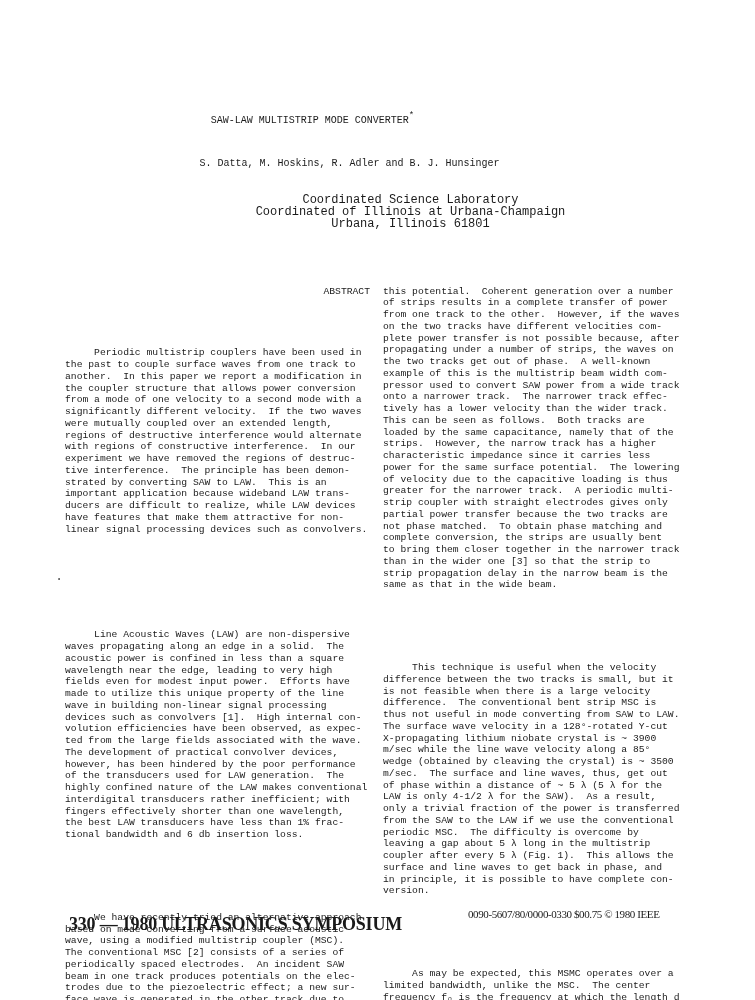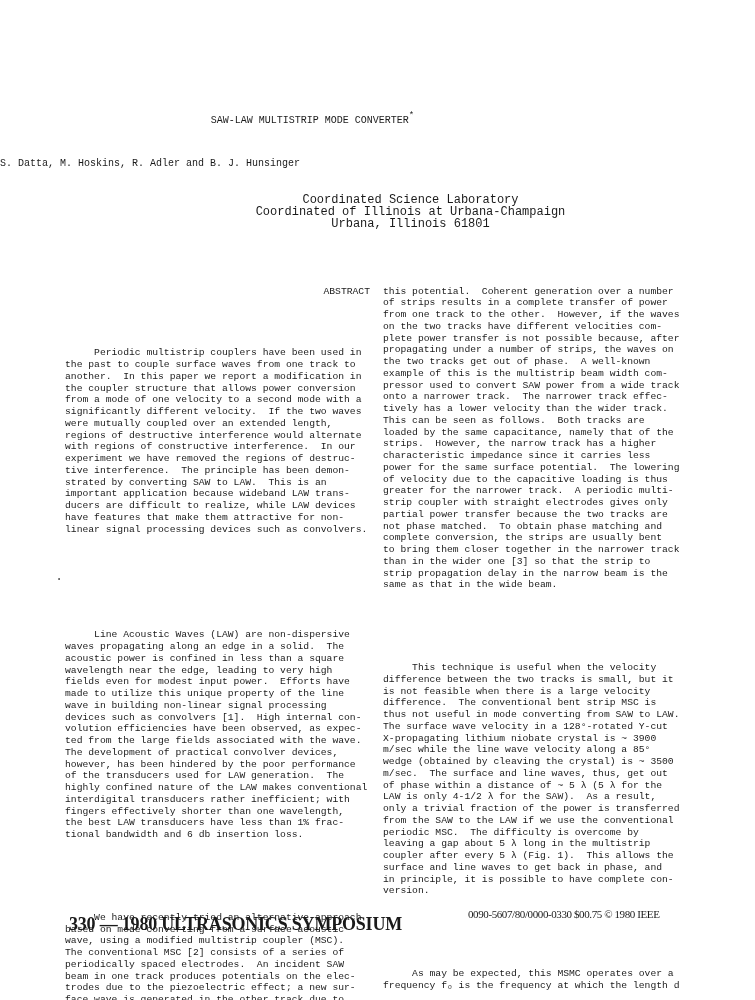--- a/index.html
+++ b/index.html
@@ -1,20 +1,20 @@
 <!DOCTYPE html>
 <html><head>
 <meta charset="utf-8">
 <style>
   html, body { margin: 0; padding: 0; background: #ffffff; }
   body { width: 755px; height: 1000px; position: relative; overflow: hidden; color: #1a1a1a; }
   .mono { font-family: "Liberation Mono", "DejaVu Sans Mono", monospace; }
   .title { position: absolute; left: 0; width: 625px; top: 111px; text-align: center; font-size: 10px; letter-spacing: 0; }
   .title sup { font-size: 9px; vertical-align: 5px; }
-  .authors { position: absolute; left: 0; width: 699px; top: 158px; text-align: left; font-size: 10px; }
+  .authors { position: absolute; left: 0; width: 699px; top: 158px; text-align: center; font-size: 10px; }
   .affil { position: absolute; left: 12px; width: 755px; top: 194px; text-align: center; font-size: 12px; line-height: 12px; }
   .affil div { margin-left: 42px; }
   .col { position: absolute; font-size: 9.7px; line-height: 11.75px; white-space: pre; }
   .col-left { left: 65px; top: 262px; width: 305px; }
   .col-right { left: 383px; top: 262px; width: 310px; }
   .heading { text-align: right; width: 305px; }
   .para { display: block; }
   .gap { height: 24px; }
   .footer-left { position: absolute; left: 69px; top: 914px; font-family: "Liberation Serif", "DejaVu Serif", serif; font-weight: bold; font-size: 18px; letter-spacing: -0.2px; }
   .footer-right { position: absolute; left: 456px; top: 908px; font-family: "Liberation Serif", "DejaVu Serif", serif; font-size: 11px; letter-spacing: -0.4px; margin-left: 12px; }
@@ -46,17 +46,17 @@
   
   
   
 </div>
 
 <div class="col col-right mono">
   <div class="para"><div>this potential.  Coherent generation over a number</div><div>of strips results in a complete transfer of power</div><div>from one track to the other.  However, if the waves</div><div>on the two tracks have different velocities com-</div><div>plete power transfer is not possible because, after</div><div>propagating under a number of strips, the waves on</div><div>the two tracks get out of phase.  A well-known</div><div>example of this is the multistrip beam width com-</div><div>pressor used to convert SAW power from a wide track</div><div>onto a narrower track.  The narrower track effec-</div><div>tively has a lower velocity than the wider track.</div><div>This can be seen as follows.  Both tracks are</div><div>loaded by the same capacitance, namely that of the</div><div>strips.  However, the narrow track has a higher</div><div>characteristic impedance since it carries less</div><div>power for the same surface potential.  The lowering</div><div>of velocity due to the capacitive loading is thus</div><div>greater for the narrower track.  A periodic multi-</div><div>strip coupler with straight electrodes gives only</div><div>partial power transfer because the two tracks are</div><div>not phase matched.  To obtain phase matching and</div><div>complete conversion, the strips are usually bent</div><div>to bring them closer together in the narrower track</div><div>than in the wider one [3] so that the strip to</div><div>strip propagation delay in the narrow beam is the</div><div>same as that in the wide beam.</div></div>
   <div class="gap" style="height:24px"></div>
   <div class="para"><div>     This technique is useful when the velocity</div><div>difference between the two tracks is small, but it</div><div>is not feasible when there is a large velocity</div><div>difference.  The conventional bent strip MSC is</div><div>thus not useful in mode converting from SAW to LAW.</div><div>The surface wave velocity in a 128°-rotated Y-cut</div><div>X-propagating lithium niobate crystal is ~ 3900</div><div>m/sec while the line wave velocity along a 85°</div><div>wedge (obtained by cleaving the crystal) is ~ 3500</div><div>m/sec.  The surface and line waves, thus, get out</div><div>of phase within a distance of ~ 5 λ (5 λ for the</div><div>LAW is only 4-1/2 λ for the SAW).  As a result,</div><div>only a trivial fraction of the power is transferred</div><div>from the SAW to the LAW if we use the conventional</div><div>periodic MSC.  The difficulty is overcome by</div><div>leaving a gap about 5 λ long in the multistrip</div><div>coupler after every 5 λ (Fig. 1).  This allows the</div><div>surface and line waves to get back in phase, and</div><div>in principle, it is possible to have complete con-</div><div>version.</div></div>
   <div class="gap" style="height:24px"></div>
-  <div class="para"><div>     As may be expected, this MSMC operates over a</div><div>frequency fₒ is the frequency at which the length d</div></div>
+  <div class="para"><div>     As may be expected, this MSMC operates over a</div><div>limited bandwidth, unlike the MSC.  The center</div><div>frequency fₒ is the frequency at which the length d</div></div>
 </div>
 
 <div class="footer-left">330 — 1980 ULTRASONICS SYMPOSIUM</div>
 <div class="footer-right">0090-5607/80/0000-0330 $00.75 © 1980 IEEE</div>
 
 </body></html>

